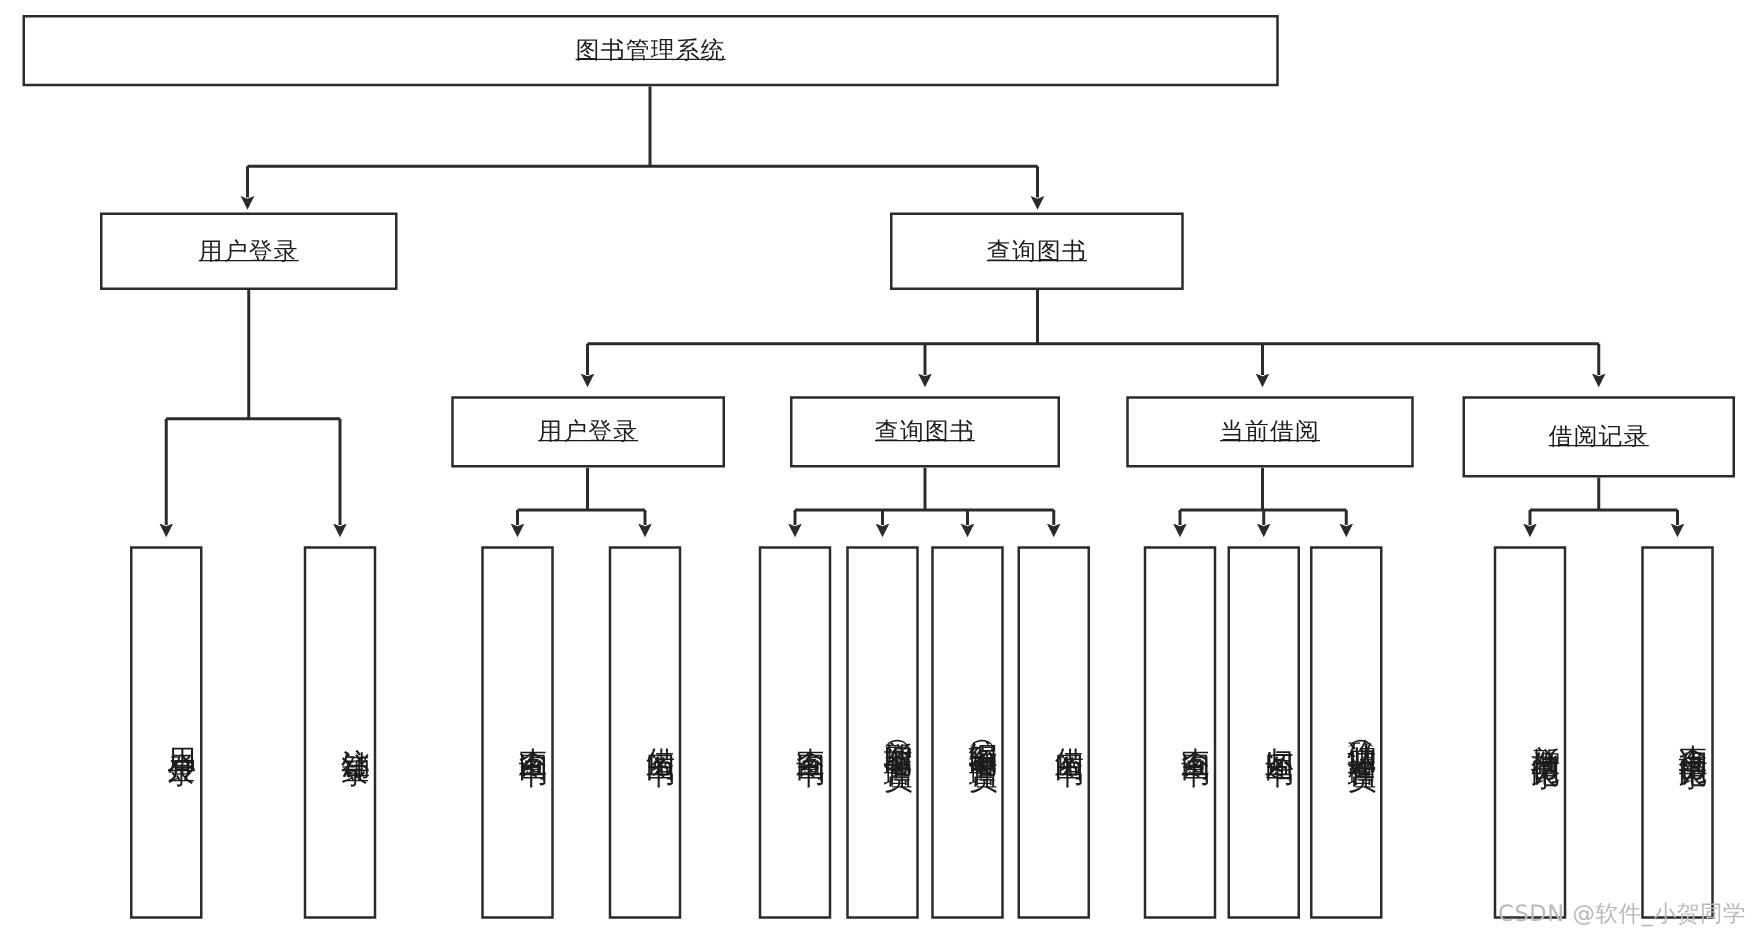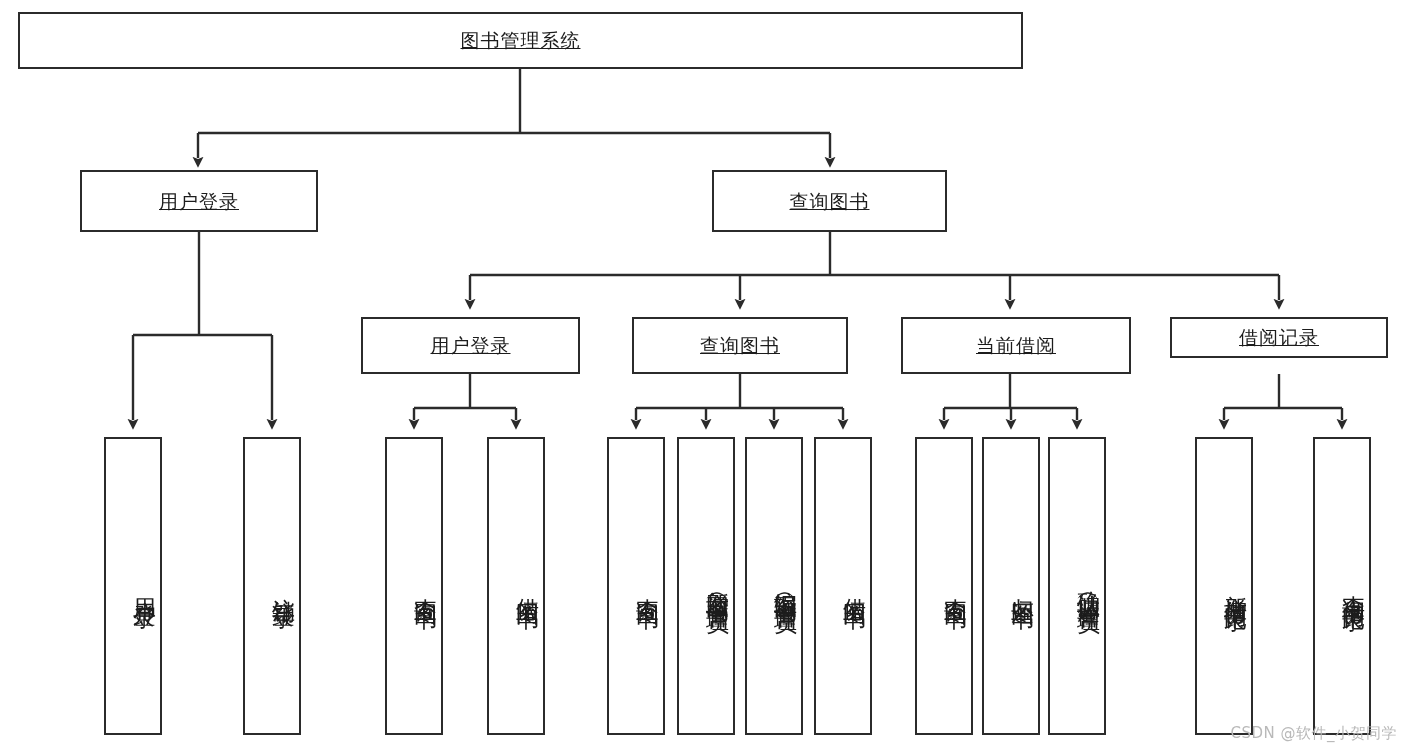--- a/index.html
+++ b/index.html
@@ -52,21 +52,21 @@
   }
   .node.vert .vtext {
     writing-mode: vertical-rl;
     text-orientation: upright;
     white-space: nowrap;
   }
   .watermark {
     position: absolute;
     right: 8px;
     bottom: 4px;
-    font-size: 15px;
+    font-size: 18px;
     color: #b9b9b9;
     letter-spacing: 0.5px;
     white-space: nowrap;
   }
 </style>
 </head>
 <body>
 
 <div id="canvas">
 
@@ -133,21 +133,21 @@
 
   <div class="node horiz" style="left:361px; top:317px; width:219px; height:57px;">
     <span>用户登录</span>
   </div>
   <div class="node horiz" style="left:632px; top:317px; width:216px; height:57px;">
     <span>查询图书</span>
   </div>
   <div class="node horiz" style="left:901px; top:317px; width:230px; height:57px;">
     <span>当前借阅</span>
   </div>
-  <div class="node horiz" style="left:1170px; top:317px; width:218px; height:41px;">
+  <div class="node horiz" style="left:1170px; top:317px; width:218px; height:65px;">
     <span>借阅记录</span>
   </div>
 
   <div class="node vert" style="left:104px; top:437px; width:58px; height:298px;">
     <span class="vtext">用户登录</span>
   </div>
   <div class="node vert" style="left:243px; top:437px; width:58px; height:298px;">
     <span class="vtext">注销登录</span>
   </div>
   <div class="node vert" style="left:385px; top:437px; width:58px; height:298px;">

